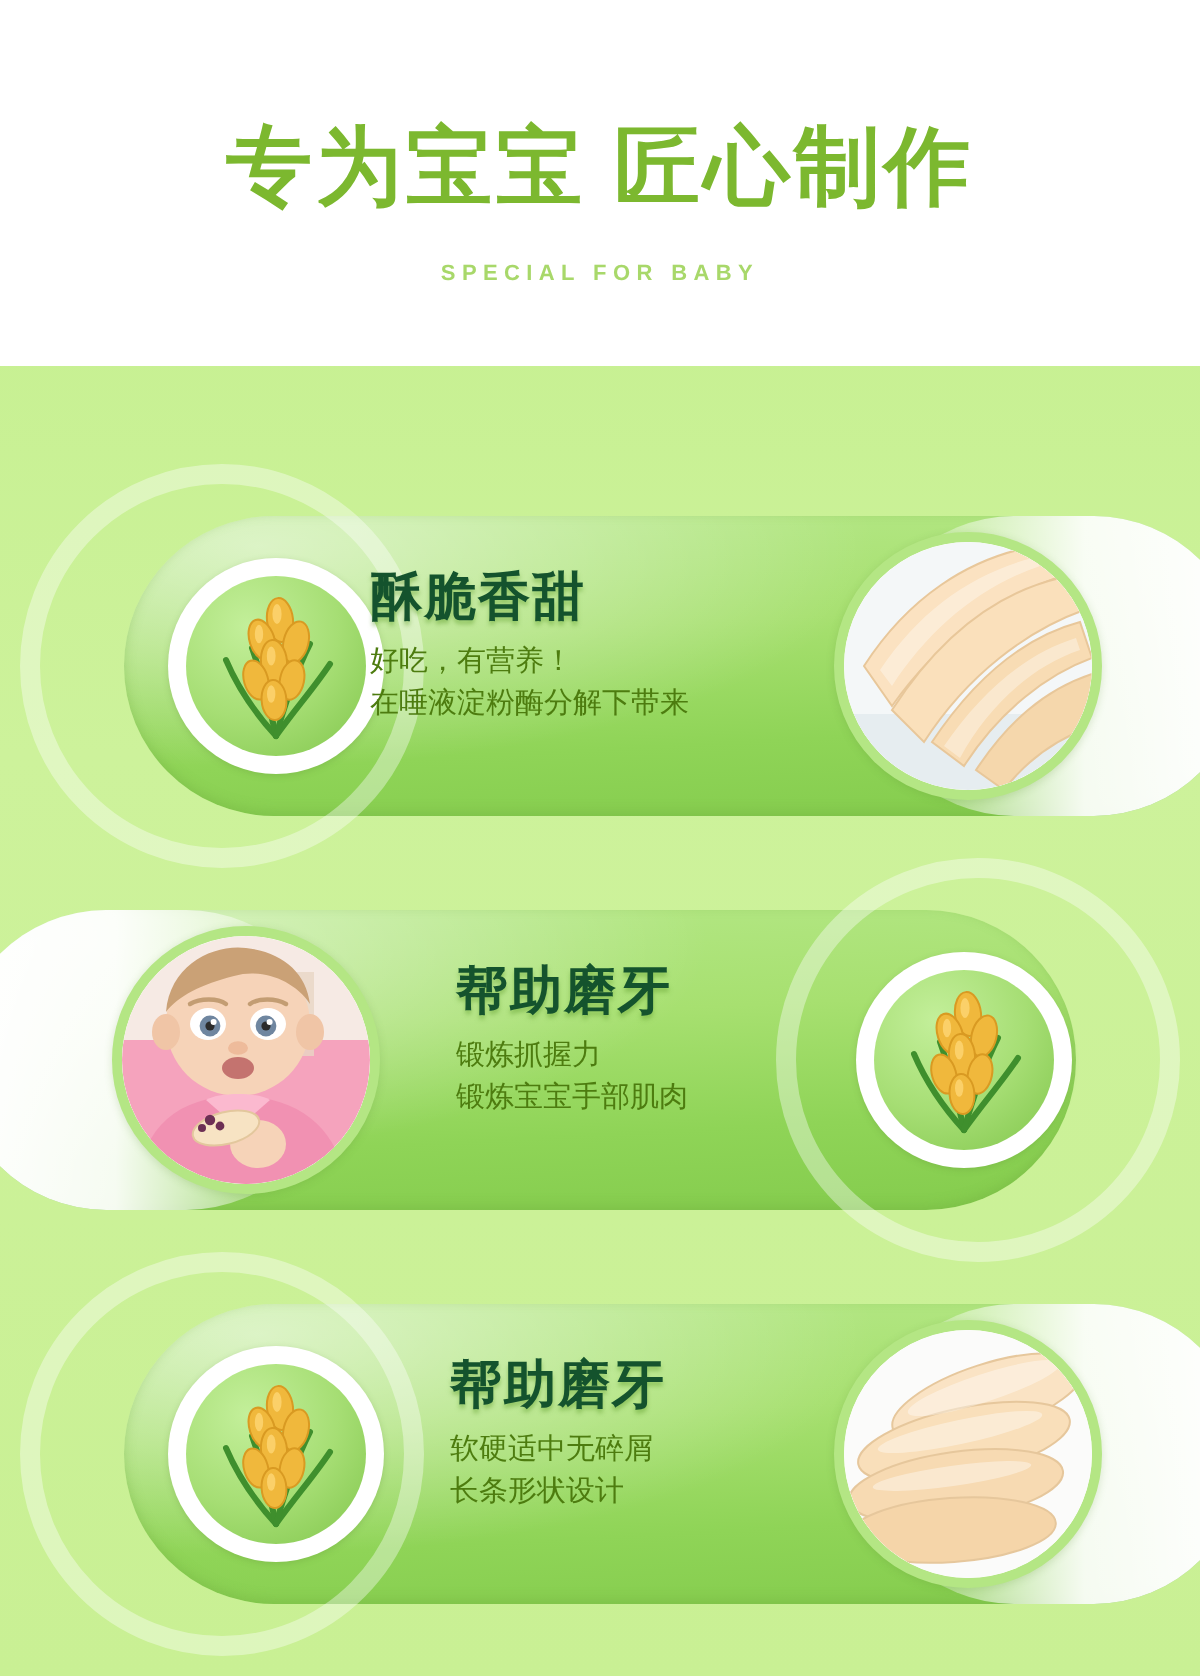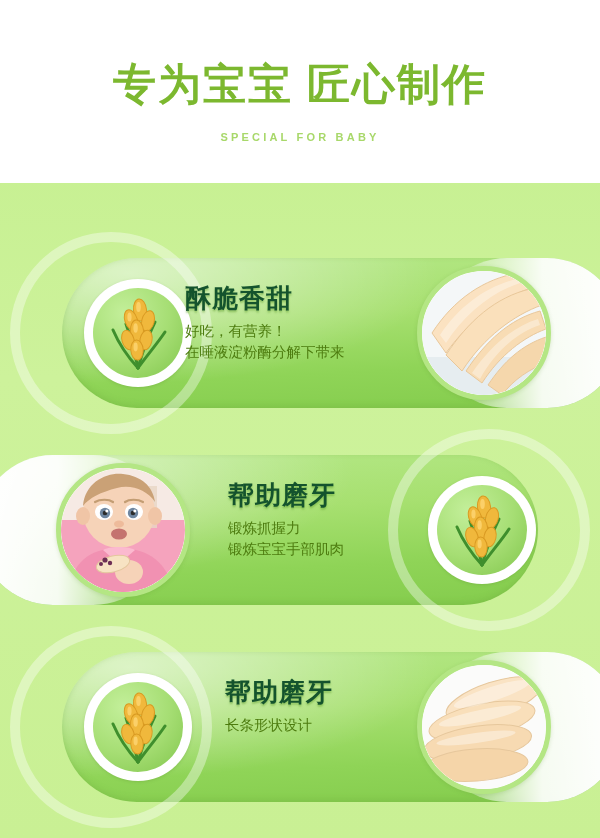--- a/index.html
+++ b/index.html
@@ -377,20 +377,21 @@
           <ellipse cx="42.6" cy="40" rx="2.2" ry="4.7"></ellipse>
           <ellipse cx="42.6" cy="59" rx="2.1" ry="4.4"></ellipse>
         </g>
       </svg>
     </div>
   </div>
 
   <div class="card-text">
     <div class="card-title">帮助磨牙</div>
     <div class="card-lines">
+      <div class="ln">软硬适中无碎屑</div>
       <div class="ln">长条形状设计</div>
     </div>
   </div>
 
   <div class="photo-circle">
     <div class="photo-inner">
       <svg width="124" height="124" viewBox="0 0 124 124">
         <rect width="124" height="124" fill="#fbfbfa"></rect>
         <g stroke="#e6c79c" stroke-width="1">
           <ellipse cx="72" cy="34" rx="50" ry="17" transform="rotate(-18 72 34)" fill="#fae3c4"></ellipse>

